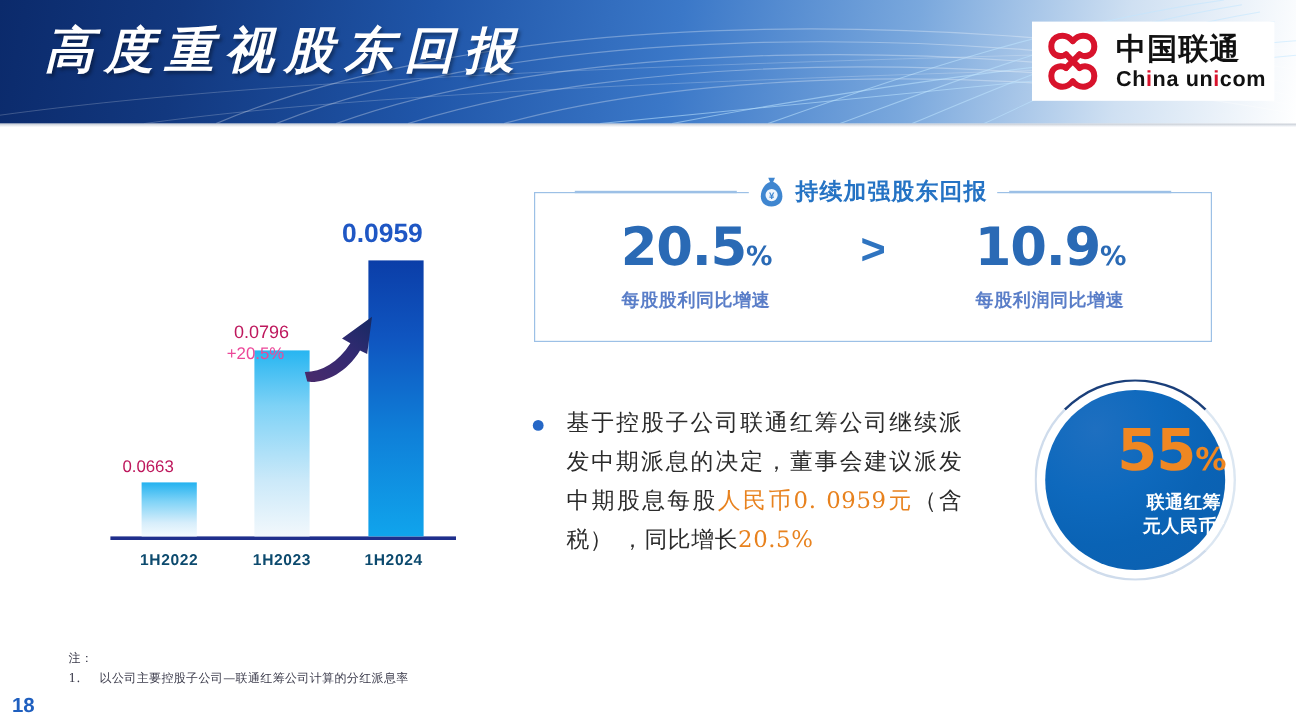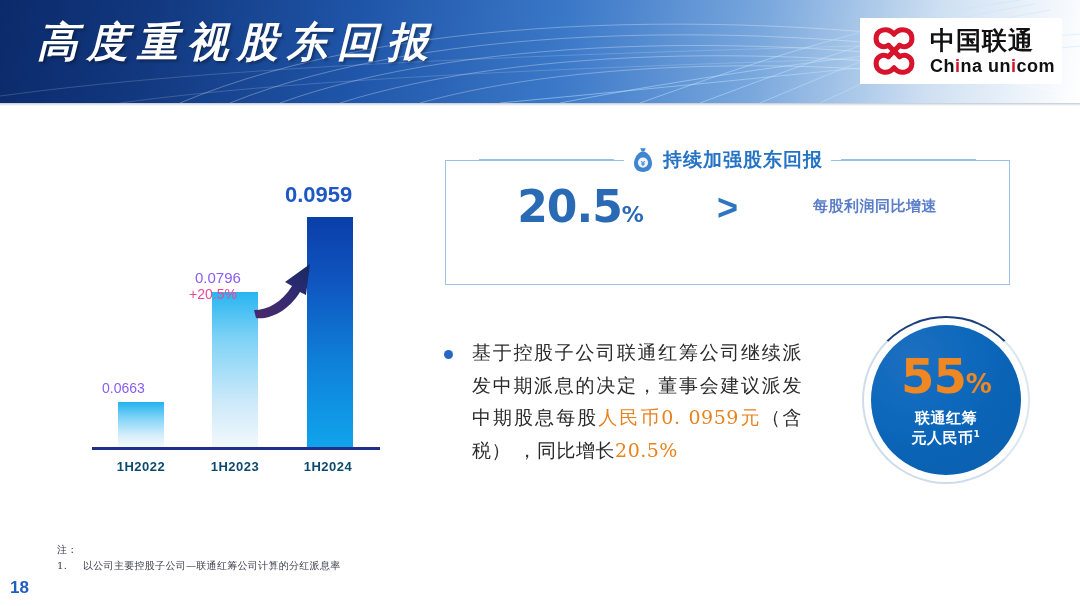--- a/index.html
+++ b/index.html
@@ -45,21 +45,21 @@
     font-family:"DejaVu Serif","Liberation Serif",serif;
     font-weight:700;font-style:italic;color:#1b55b3;font-size:19px;letter-spacing:1px;
   }
   .chart-title .unit{font-size:13px;font-weight:700;letter-spacing:0;}
   .plot{position:absolute;left:0;top:50px;width:380px;height:260px;}
   .axis{position:absolute;left:32px;bottom:50px;width:288px;height:3px;background:#1f2f8c;}
   .bar{position:absolute;bottom:53px;width:46px;border-radius:0;}
   .bar.b1{left:58px;height:45px;background:linear-gradient(180deg,#23b2f0 0%,#7fd3f7 35%,#d7eefb 75%,#f4fbfe 100%);}
   .bar.b2{left:152px;height:155px;background:linear-gradient(180deg,#27b5f1 0%,#7ed2f6 30%,#cbe9f9 70%,#f2f8fc 100%);}
   .bar.b3{left:247px;height:230px;background:linear-gradient(180deg,#0b3ea8 0%,#0f55c0 28%,#0f7fd8 62%,#10a4ec 100%);}
-  .bar-val{position:absolute;font-family:"Liberation Sans",sans-serif;color:#8b5cf6;white-space:nowrap;}
+  .bar-val{position:absolute;font-family:"Liberation Sans",sans-serif;color:#be185d;white-space:nowrap;}
   .bar-val.v1{left:42px;bottom:104px;font-size:14px;}
   .bar-val.v2{left:135px;bottom:214px;font-size:15px;}
   .bar-val.v3{left:225px;bottom:292px;font-size:22px;font-weight:700;color:#1f57c4;}
   .cat{position:absolute;bottom:26px;width:80px;text-align:center;
        font-family:"Liberation Sans",sans-serif;font-weight:700;font-size:13px;color:#0c4a6e;letter-spacing:.5px;}
   .cat.c1{left:41px;} .cat.c2{left:135px;} .cat.c3{left:228px;}
   .growth{
     position:absolute;left:129px;bottom:198px;
     font-family:"Liberation Sans",sans-serif;font-weight:400;font-size:14px;color:#ec4899;white-space:nowrap;
   }
@@ -109,21 +109,21 @@
   }
   .bullet-text .hl{color:#e8821e;}
 
   
   .circle-wrap{position:absolute;left:862px;top:316px;width:168px;height:168px;}
   .ring{position:absolute;inset:0;border-radius:50%;
         border:2px solid #cfdcec;border-top-color:#1a3f7a;border-right-color:#dce7f2;box-sizing:border-box;}
   .disc{
     position:absolute;left:9px;top:9px;width:150px;height:150px;border-radius:50%;
     background:radial-gradient(circle at 28% 22%, #1e6fc0 0%, #0e69bd 35%, #0a63b5 60%, #0d5fae 100%);
-    display:flex;flex-direction:column;align-items:center;justify-content:center;
+    display:flex;flex-direction:column;align-items:flex-end;justify-content:center;
   }
   .disc .num{
     font-family:"DejaVu Sans","Liberation Sans",sans-serif;font-weight:700;
     font-size:48px;color:#ef8722;line-height:1;letter-spacing:-1px;
   }
   .disc .num .pct{font-size:26px;}
   .disc .lab{
     margin-top:9px;text-align:center;color:#fff;
     font-family:"DejaVu Sans","Liberation Sans",sans-serif;font-weight:700;
     font-size:15px;line-height:1.3;letter-spacing:.5px;
@@ -234,23 +234,25 @@
         <text x="11" y="19.2" text-anchor="middle" font-size="8" font-weight="bold" fill="#3f86d0" font-family="Liberation Sans, sans-serif">¥</text>
       </svg>
       <div class="mh-title">持续加强股东回报</div>
     </div>
     <div class="mh-line right"></div>
   </div>
 
   <div class="metric-row">
     <div class="metric">
       <div class="big"><span>20.5</span><span class="pct">%</span></div>
+      <div class="cap">每股股利同比增速</div>
     </div>
     <div class="gt">&gt;</div>
     <div class="metric">
+      <div class="big"><span>10.9</span><span class="pct">%</span></div>
       <div class="cap">每股利润同比增速</div>
     </div>
   </div>
 
   <div class="bullet-block">
     <span class="bullet-dot"></span>
     <div class="bullet-text"><span>基于控股子公司联通红筹公司继续派发中期派息的决定，董事会建议派发中期股息每股</span><span class="hl">人民币0. 0959元</span><span>（含税） ，同比增长</span><span class="hl">20.5%</span></div>
   </div>
 
   <div class="circle-wrap">

